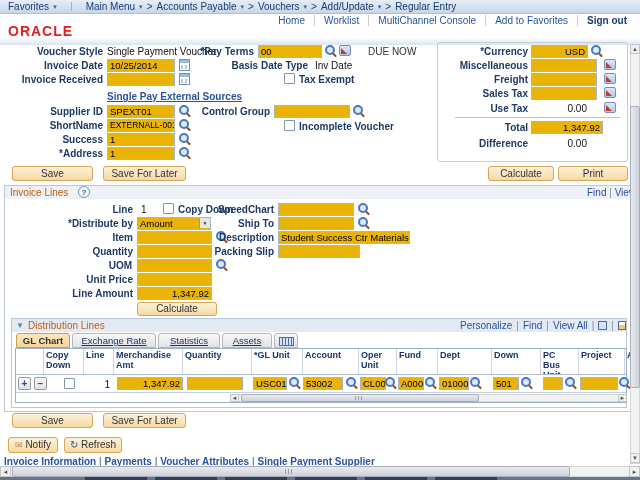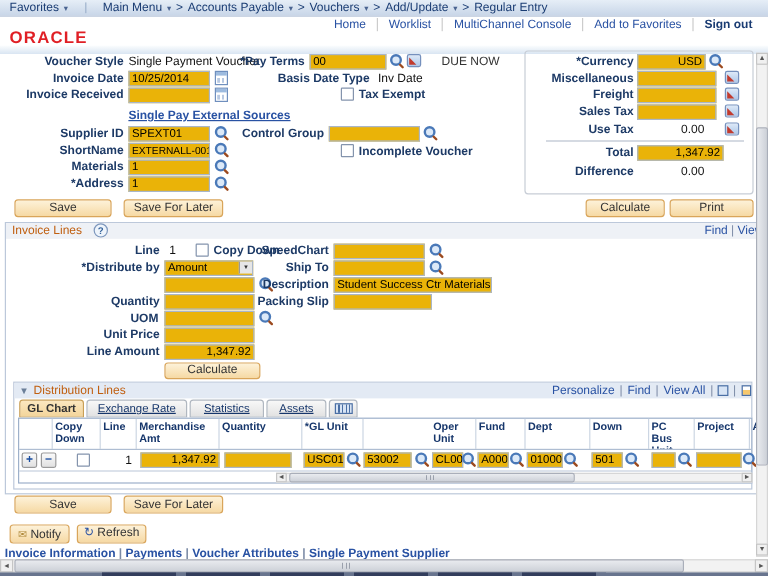--- a/index.html
+++ b/index.html
@@ -98,21 +98,21 @@
   <div class="abs link ul" style="left:107px;top:90px;font-weight:bold;">Single Pay External Sources</div>
 
   <div class="abs lbl" style="left:0;top:105px;width:103px;">Supplier ID</div>
   <div class="abs inp" style="left:107px;top:105px;width:68px;">SPEXT01</div>
   <div class="abs mag" style="left:179px;top:105px;"></div>
 
   <div class="abs lbl" style="left:0;top:119px;width:103px;">ShortName</div>
   <div class="abs inp" style="left:107px;top:119px;width:68px;font-size:8.5px;">EXTERNALL-001</div>
   <div class="abs mag" style="left:179px;top:119px;"></div>
 
-  <div class="abs lbl" style="left:0;top:133px;width:103px;">Materials</div>
+  <div class="abs lbl" style="left:0;top:133px;width:103px;">Success</div>
   <div class="abs inp" style="left:107px;top:133px;width:68px;">1</div>
   <div class="abs mag" style="left:179px;top:133px;"></div>
 
   <div class="abs lbl" style="left:0;top:147px;width:103px;">*Address</div>
   <div class="abs inp" style="left:107px;top:147px;width:68px;">1</div>
   <div class="abs mag" style="left:179px;top:147px;"></div>
 
   <div class="abs lbl" style="left:157px;top:45px;width:97px;">*Pay Terms</div>
   <div class="abs inp" style="left:258px;top:45px;width:64px;">00</div>
   <div class="abs mag" style="left:325px;top:45px;"></div>
@@ -179,20 +179,21 @@
 
   <div class="abs lbl" style="left:28px;top:203px;width:105px;">Line</div>
   <div class="abs stat" style="left:141px;top:203px;">1</div>
   <div class="abs chk" style="left:163px;top:203px;"></div>
   <div class="abs clbl" style="left:178px;top:203px;">Copy Down</div>
 
   <div class="abs lbl" style="left:28px;top:217px;width:105px;">*Distribute by</div>
   <div class="abs inp" style="left:137px;top:217px;width:74px;padding-right:13px;">Amount</div>
   <div class="abs ddbtn" style="left:199px;top:218px;">▼</div>
 
+  <div class="abs lbl" style="left:28px;top:231px;width:105px;">Item</div>
   <div class="abs inp" style="left:137px;top:231px;width:75px;"></div>
   <div class="abs mag" style="left:216px;top:231px;"></div>
 
   <div class="abs lbl" style="left:28px;top:245px;width:105px;">Quantity</div>
   <div class="abs inp" style="left:137px;top:245px;width:75px;"></div>
 
   <div class="abs lbl" style="left:27px;top:259px;width:105px;">UOM</div>
   <div class="abs inp" style="left:137px;top:259px;width:75px;"></div>
   <div class="abs mag" style="left:216px;top:259px;"></div>
 
@@ -243,20 +244,21 @@
   </div>
 
   <div class="abs" style="left:15px;top:348px;width:612px;height:55px;border:1px solid #9db0ca;background:#fff;"></div>
 
   <div class="abs hcell" style="left:16px;top:349px;width:28px;height:25px;"></div>
   <div class="abs hcell" style="left:44px;top:349px;width:40px;height:25px;"><span style="display:inline-block;width:26px;">Copy Down</span></div>
   <div class="abs hcell" style="left:84px;top:349px;width:30px;height:25px;">Line</div>
   <div class="abs hcell" style="left:114px;top:349px;width:69px;height:25px;">Merchandise Amt</div>
   <div class="abs hcell" style="left:183px;top:349px;width:69px;height:25px;">Quantity</div>
   <div class="abs hcell" style="left:252px;top:349px;width:51px;height:25px;">*GL Unit</div>
+  <div class="abs hcell" style="left:303px;top:349px;width:56px;height:25px;">Account</div>
   <div class="abs hcell" style="left:359px;top:349px;width:38px;height:25px;">Oper Unit</div>
   <div class="abs hcell" style="left:397px;top:349px;width:41px;height:25px;">Fund</div>
   <div class="abs hcell" style="left:438px;top:349px;width:54px;height:25px;">Dept</div>
   <div class="abs hcell" style="left:492px;top:349px;width:49px;height:25px;">Down</div>
   <div class="abs hcell" style="left:541px;top:349px;width:38px;height:25px;"><span style="display:inline-block;width:30px;">PC Bus Unit</span></div>
   <div class="abs hcell" style="left:579px;top:349px;width:46px;height:25px;">Project</div>
   <div class="abs hcell" style="left:625px;top:349px;width:14px;height:25px;border-right:none;">Affiliate</div>
   <div class="abs" style="left:16px;top:374px;width:610px;height:1px;background:#aebdd2;"></div>
 
   <div class="abs pm" style="left:18px;top:377px;">+</div>

